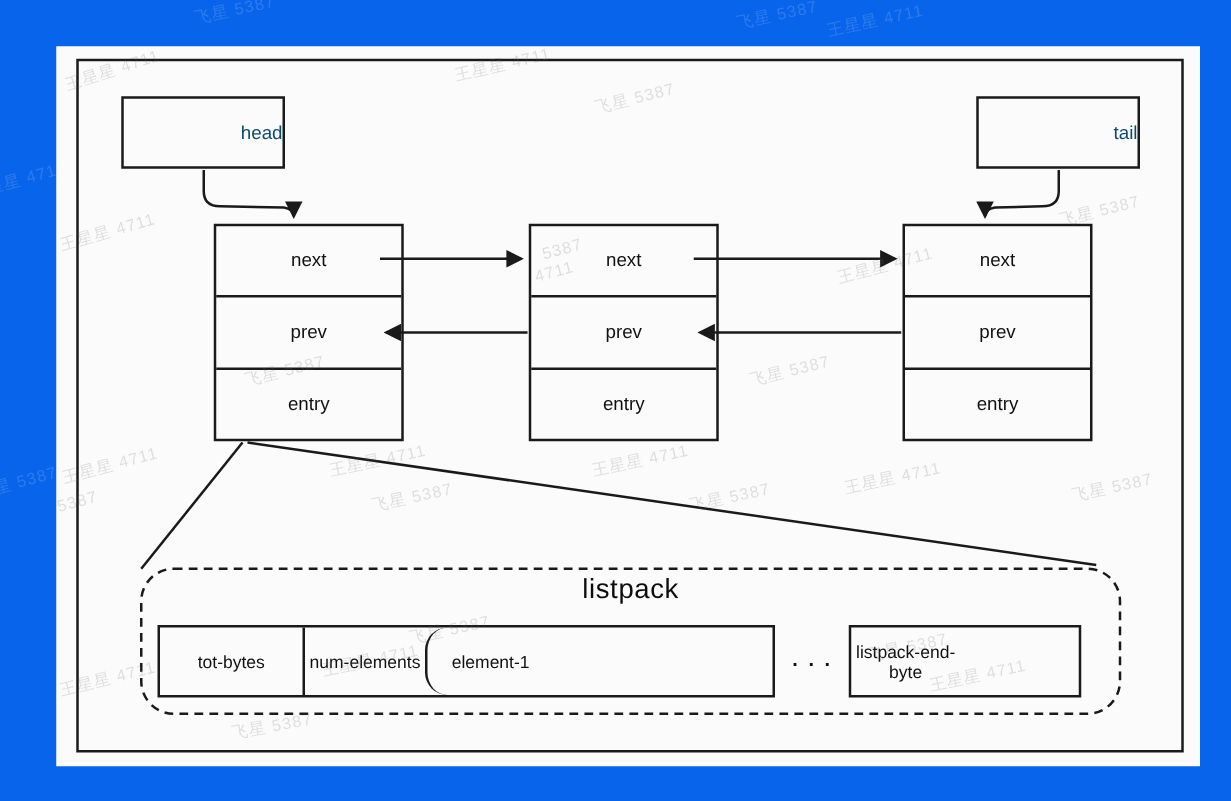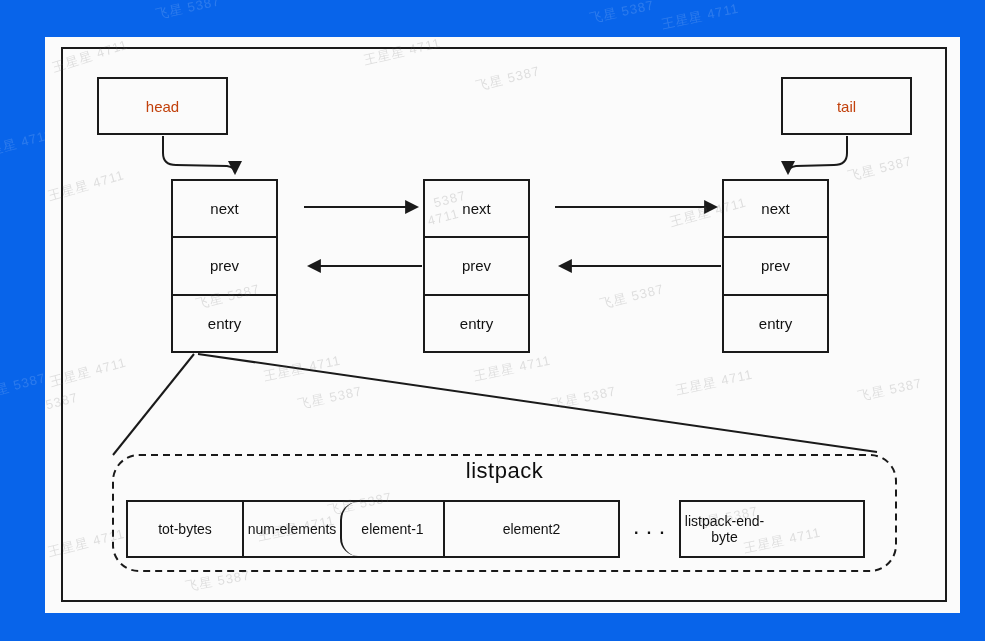--- a/index.html
+++ b/index.html
@@ -18,27 +18,27 @@
     background:var(--panel);z-index:1;
   }
   .inner-border{
     position:absolute;left:61px;top:47px;width:886px;height:555px;
     border:2px solid var(--ink);box-sizing:border-box;z-index:2;
     background:transparent;
   }
   .box{
     position:absolute;width:131px;height:58px;z-index:3;
     border:2px solid var(--ink);box-sizing:border-box;background:var(--panel);
-    display:flex;align-items:center;justify-content:center;
-    font-size:15px;color:#c2410c;
+    display:flex;align-items:center;justify-content:flex-end;
+    font-size:15px;color:#0c4a6e;
   }
   .box.head{left:97px;top:77px;}
   .box.tail{left:781px;top:77px;}
   .node{
-    position:absolute;top:179px;width:107px;height:174px;z-index:3;
+    position:absolute;top:179px;width:152px;height:174px;z-index:3;
     border:2px solid var(--ink);box-sizing:border-box;background:var(--panel);
     display:flex;flex-direction:column;
   }
   .node.n1{left:171px;}
   .node.n2{left:423px;}
   .node.n3{left:722px;}
   .node .cell{
     flex:1;display:flex;align-items:center;justify-content:center;
     font-size:15px;color:#111;
   }
@@ -134,21 +134,20 @@
     <path d="M198 354 L877 452" fill="none" stroke="#1a1a1a" stroke-width="2"></path>
     <rect x="113" y="455" width="783" height="116" rx="26" ry="26" fill="none" stroke="#1a1a1a" stroke-width="2" stroke-dasharray="7 5"></rect>
   </svg>
 
   <div class="lp-title">listpack</div>
 
   <div class="lp-table lp-t1">
     <div class="lp-cell">tot-bytes</div>
     <div class="lp-cell">num-elements</div>
     <div class="lp-cell">element-1</div>
-    <div class="lp-cell">element2</div>
   </div>
 
   <div class="lp-dots">. . .</div>
 
   <div class="lp-table lp-t2">
     <div class="lp-cell">listpack-end-byte</div>
   </div>
 
   <div id="wm-top" class="clip">
       <span class="wm" style="left: 588px; top: 10px; transform: rotate(-12deg);">飞星 5387</span>

